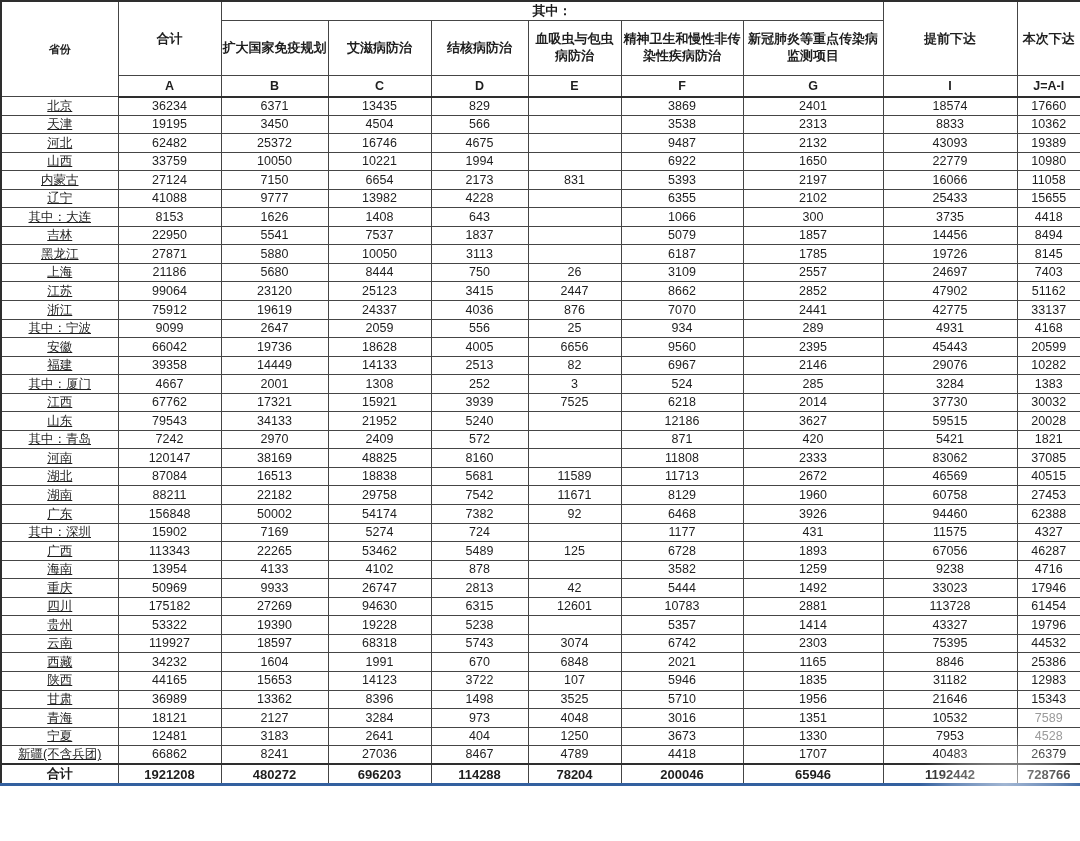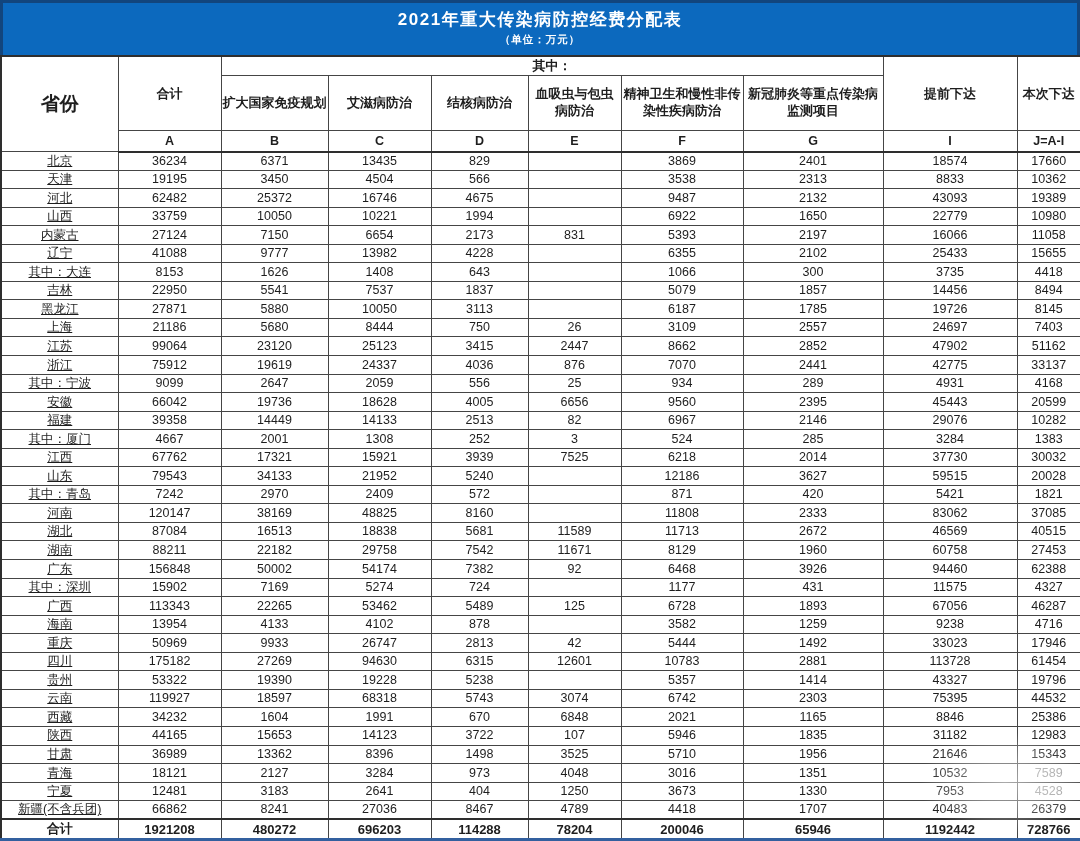--- a/index.html
+++ b/index.html
@@ -43,21 +43,21 @@
     overflow:hidden;
     white-space:nowrap;
   }
   thead th { font-weight:bold; }
   .row-among { height:18px; }
   .row-among th { font-size:13px; }
   .row-names { height:55px; }
   .row-names th { white-space:normal; font-size:13px; line-height:1.3; }
   .row-letters { height:21px; }
   .row-letters th { font-size:12.5px; border-bottom:2px solid #2e2e2e; }
-  th.corner { font-size:19px;text-align:center; }
+  th.corner { font-size:11px;text-align:center; }
 
   tbody tr { height:18.55px; }
   tbody th, tbody td { font-size:12.5px; line-height:1; }
   tbody th { font-weight:normal;text-decoration:underline; }
   tbody td.muted { color:#9a9a9a; }
 
   tfoot tr { height:20px; }
   tfoot th, tfoot td { font-weight:bold; font-size:13px; border-top:2px solid #2e2e2e; }
 
   
@@ -67,24 +67,20 @@
     width:170px; height:100px;
     background:radial-gradient(ellipse at center, rgba(255,255,255,0.55) 0%, rgba(255,255,255,0.25) 45%, rgba(255,255,255,0) 72%);
     pointer-events:none;
   }
 </style>
 </head>
 <body>
 
 <div class="page">
 
-  <div class="title-band">
-    <div class="title-main">2021年重大传染病防控经费分配表</div>
-    <div class="title-unit">（单位：万元）</div>
-  </div>
 
   <table>
     <colgroup>
       <col style="width:117px">
         <col style="width:103px">
         <col style="width:107px">
       <col style="width:103px">
         <col style="width:97px">
         <col style="width:93px">
       <col style="width:122px">

